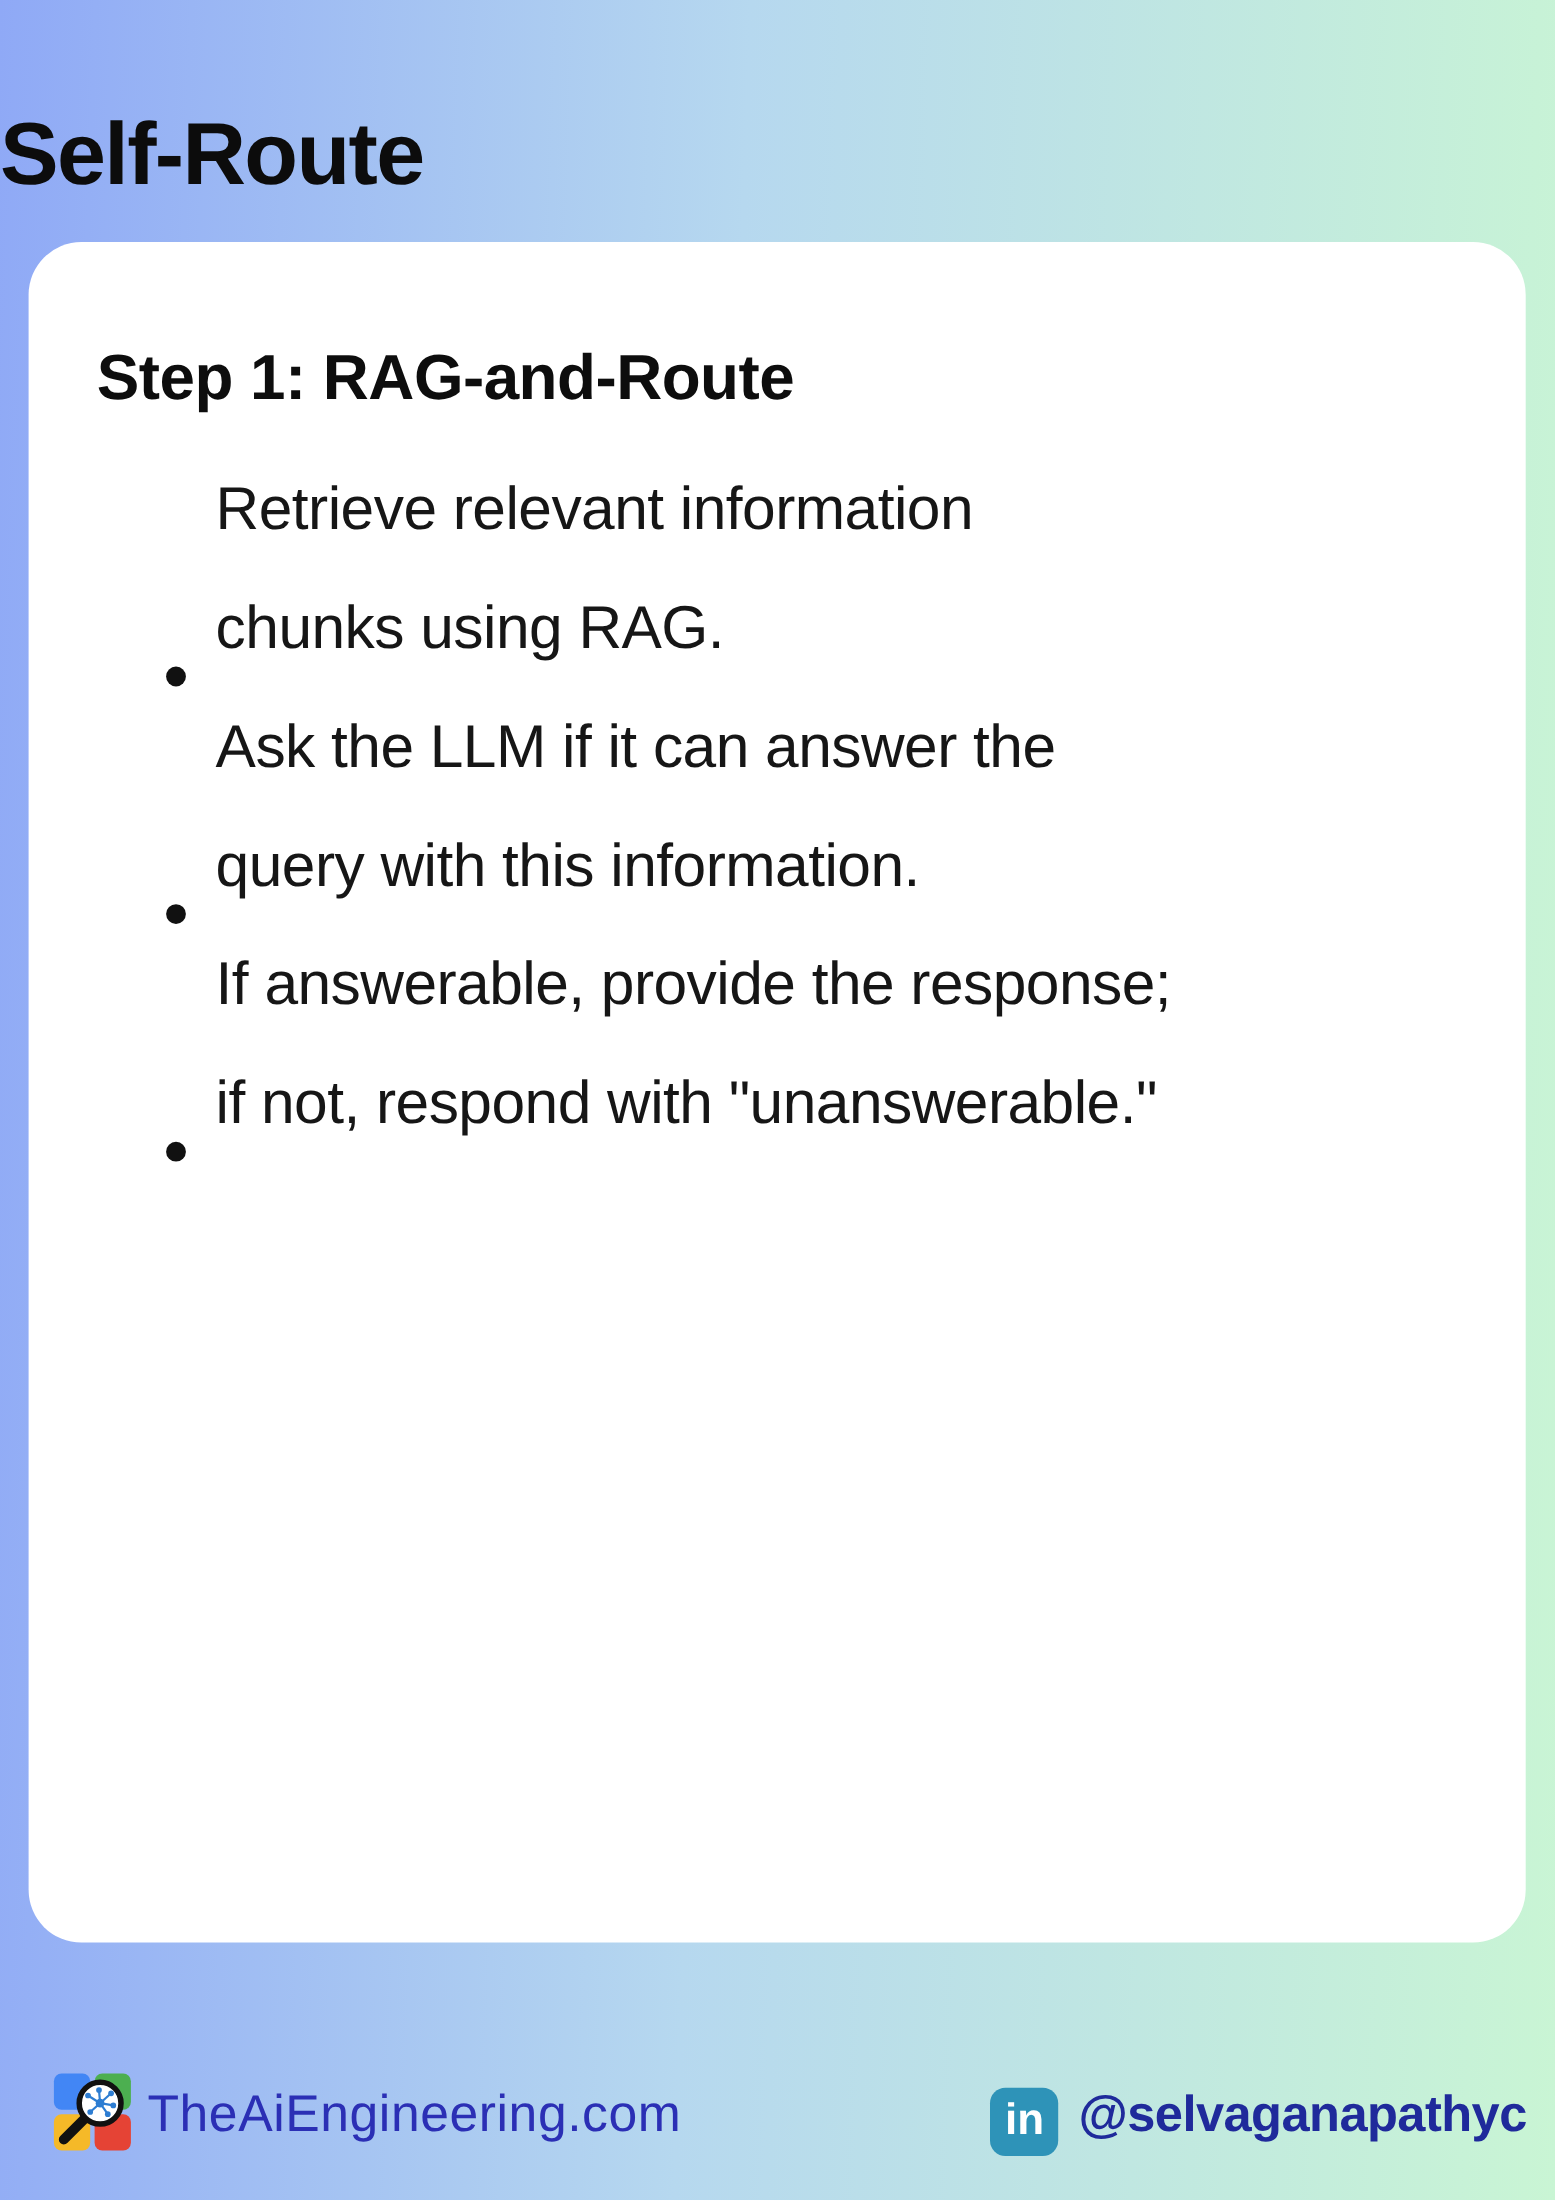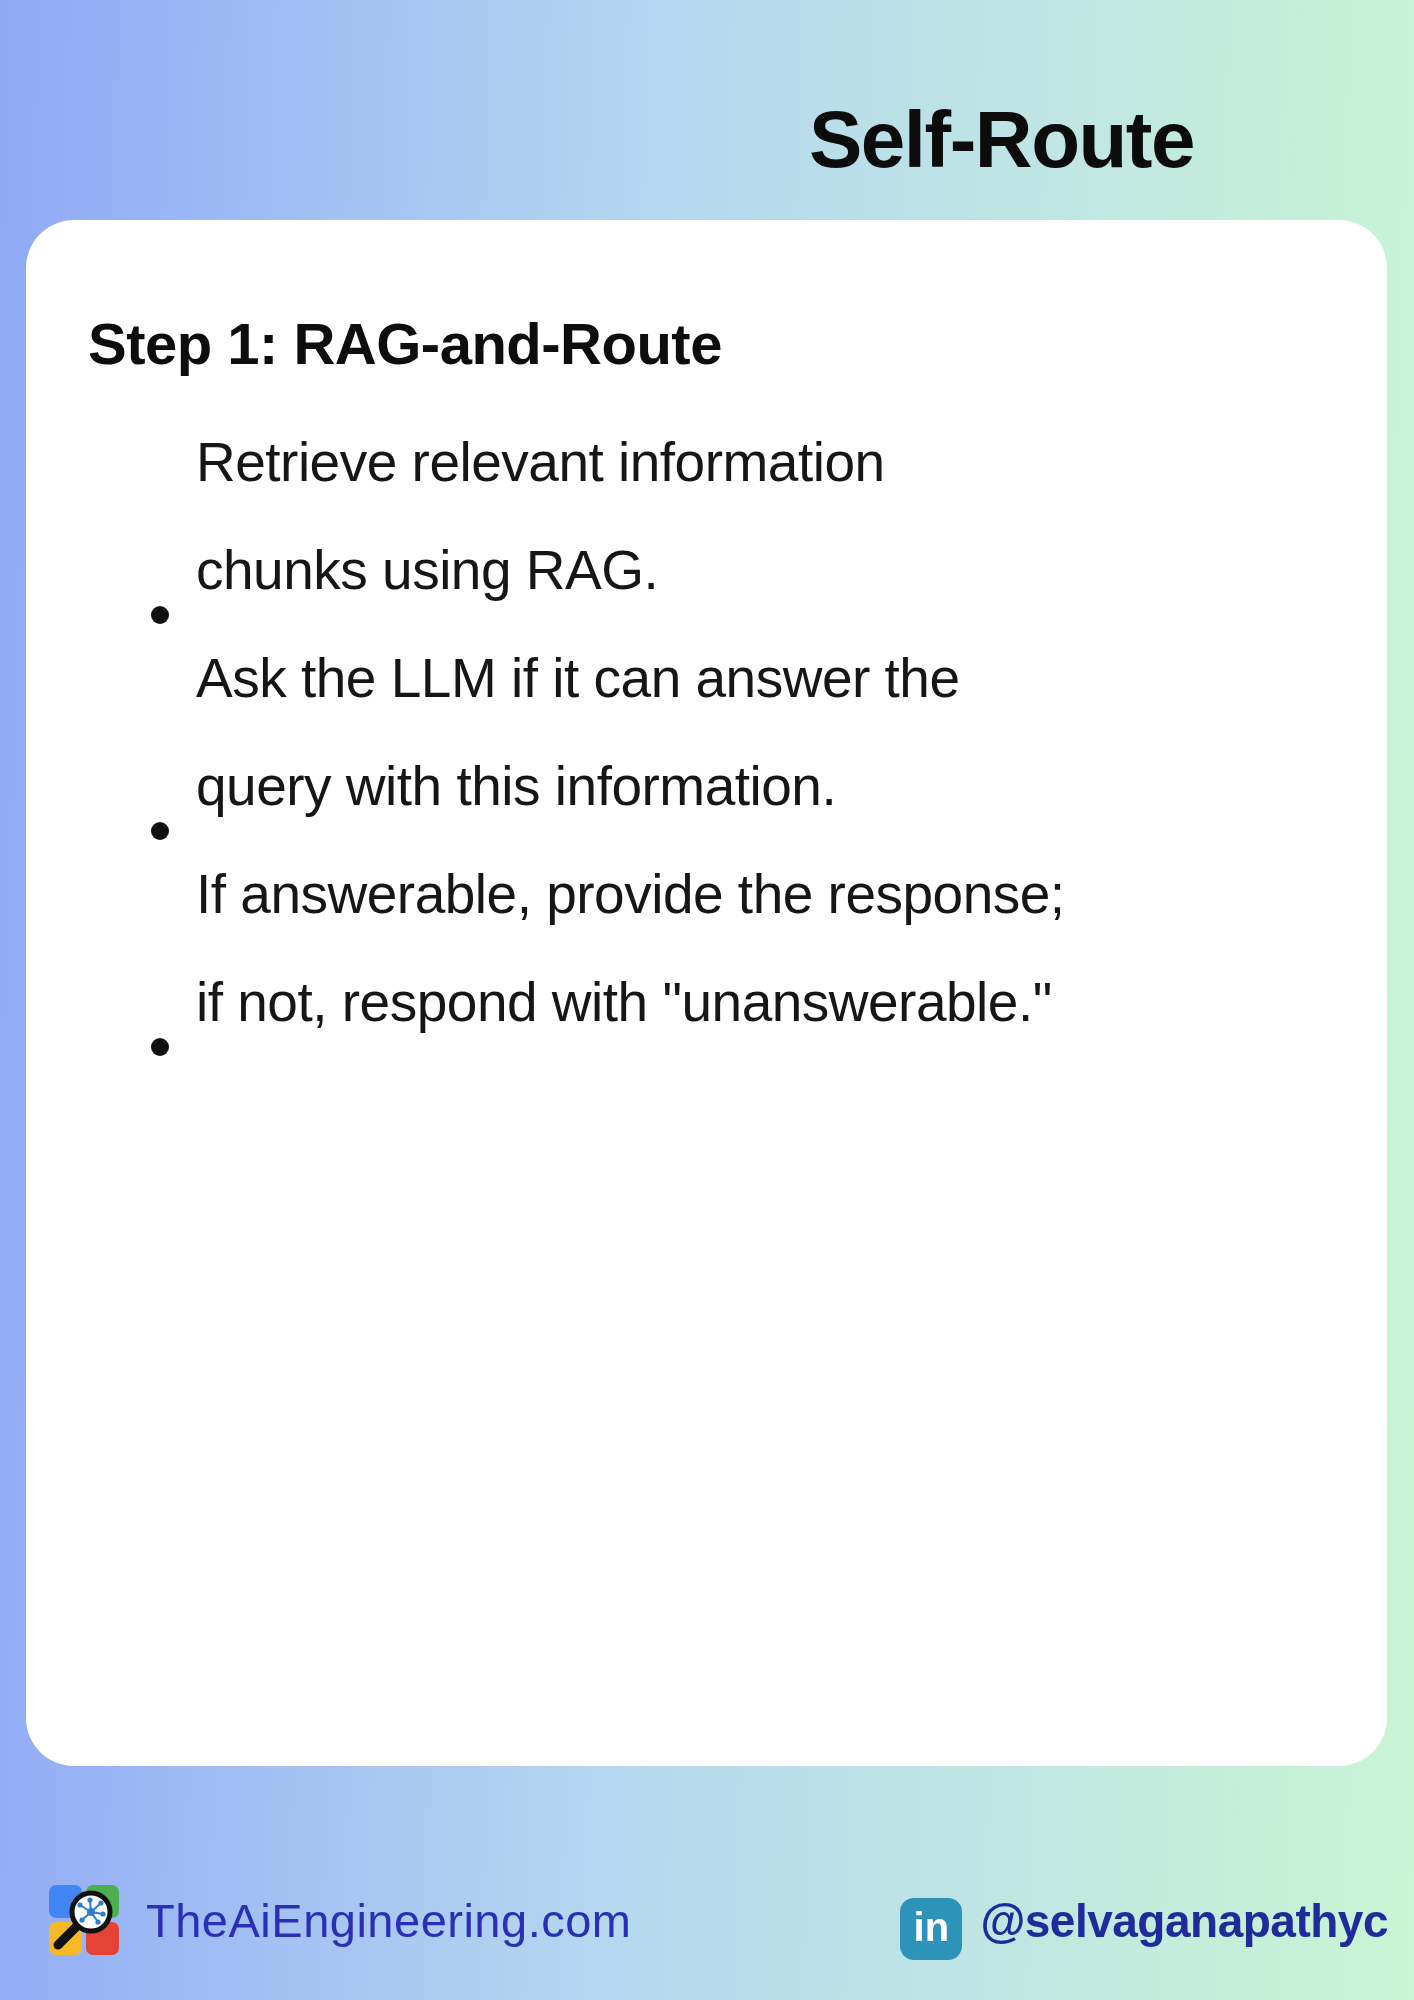--- a/index.html
+++ b/index.html
@@ -6,21 +6,21 @@
   body{
     position:relative;
     width:1414px;height:2000px;
     background:linear-gradient(92deg,#8fa9f6 0%,#b6d8ef 46%,#c9f5d4 100%);
     font-family:"Liberation Sans",sans-serif;
     color:#121212;
     overflow:hidden;
   }
   .page-title{
     position:absolute;left:0;top:40px;width:1194px;
-    text-align:right;
+    text-align:left;
     font-size:80px;font-weight:700;letter-spacing:-1.5px;
     color:#0c0c0c;
   }
   .card{
     position:absolute;left:26px;top:220px;
     width:1361px;height:1546px;
     background:#ffffff;border-radius:48px;
     box-sizing:border-box;
     padding:88px 56px 0 62px;
   }
@@ -39,21 +39,21 @@
   }
   .dot{flex:0 0 72px;display:flex;justify-content:center;}
   .dot::before{
     content:"";display:block;
     width:18px;height:18px;border-radius:50%;
     background:#111;margin-top:45px;
   }
   .bullet-text{white-space:pre-line;}
   .footer-left{
     position:absolute;left:46px;top:1882px;height:76px;
-    display:flex;align-items:center;gap:24px;justify-content:space-between;
+    display:flex;align-items:center;gap:12px;justify-content:space-between;
   }
   .site-text{
     font-size:47px;font-weight:500;color:#2b2fb5;letter-spacing:0.5px;
   }
   .footer-right{
     position:absolute;right:26px;top:1890px;height:62px;
     display:flex;align-items:center;gap:18px;
   }
   .linkedin-badge{
     width:62px;height:62px;border-radius:14px;

